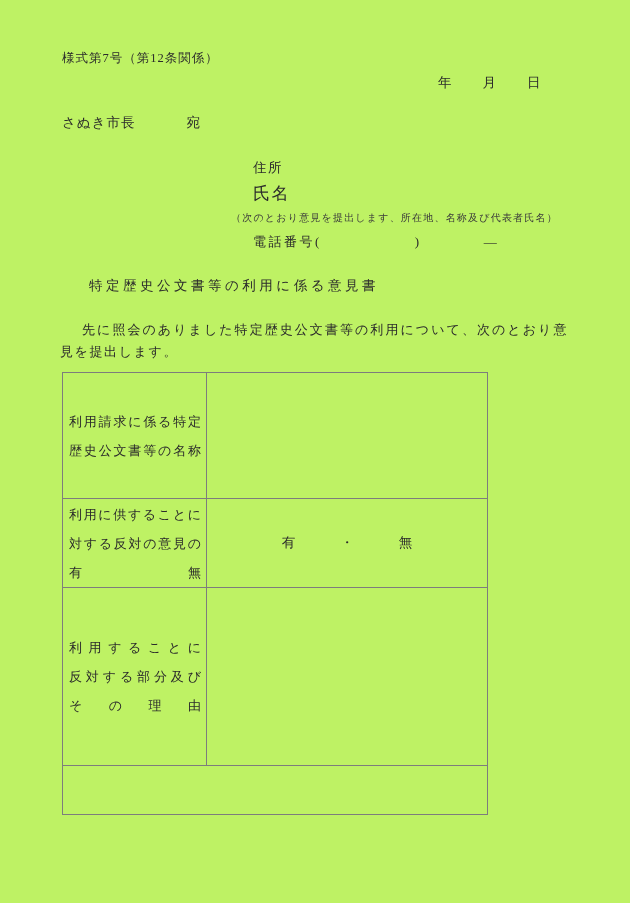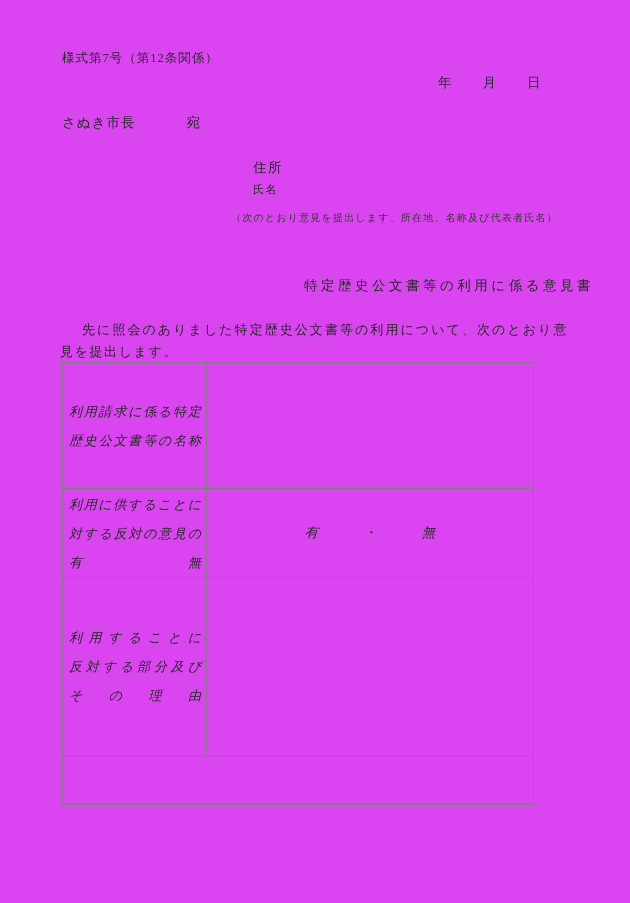--- a/index.html
+++ b/index.html
@@ -1,47 +1,46 @@
 <!DOCTYPE html>
 <html lang="ja"><head>
 <meta charset="utf-8">
 <style>
   html,body{margin:0;padding:0;background:#e9e9e9;}
   .page{
     position:relative;
     width:630px;height:903px;
     margin:0 auto;
-    background:#d946ef;
+    background:#bef264;
     font-family:"Liberation Serif","DejaVu Serif",serif;
     color:#2b2b2b;
     overflow:hidden;
   }
   .abs{position:absolute;white-space:pre;}
   .form-number{left:62px;top:50px;font-size:12.5px;letter-spacing:1px;}
   .date-line{left:438px;top:74px;display:flex;gap:31px;font-size:13.5px;}
   .addressee{left:62px;top:114px;display:flex;align-items:center;font-size:13.5px;}
   .addressee .to-name{letter-spacing:1px;}
   .addressee .to-suffix{margin-left:51px;}
   .addr-label{left:253px;top:159px;font-size:13.5px;letter-spacing:1.5px;}
-  .name-label{left:253px;top:182px;font-size:11px;letter-spacing:1.5px;}
+  .name-label{left:253px;top:182px;font-size:17px;letter-spacing:1.5px;}
   .corp-note{left:231px;top:211px;font-size:10px;letter-spacing:1.2px;color:#3a3a3a;}
   .phone-line{left:253px;top:233px;font-size:13px;letter-spacing:2.5px;}
-  .doc-title{left:62px;top:277px;width:505px;text-align:right;padding-left:27px;
+  .doc-title{left:62px;top:277px;width:505px;text-align:left;padding-left:27px;
     font-size:13.5px;letter-spacing:3.5px;white-space:nowrap;}
   .intro{left:60px;top:319px;width:508px;font-size:13px;letter-spacing:1.6px;
     line-height:22px;text-align:justify;text-indent:22px;white-space:normal;}
   
   .tbl{
-    position:absolute;left:62px;top:362px;width:472px;height:443px;
+    position:absolute;left:62px;top:372px;width:426px;height:443px;
     display:grid;
     grid-template-columns:144px 1fr;
     grid-template-rows:126px 89px 178px 48px;
     border:1px solid #7d7d7d;
     box-sizing:border-box;
-    font-style:italic;
   }
   .cell{box-sizing:border-box;border-color:#7d7d7d;border-style:solid;border-width:0;}
   .cell.lbl{border-right-width:1px;display:flex;flex-direction:column;justify-content:center;
     padding:0 5px 0 6px;font-size:13px;line-height:29px;}
   .cell.bline{border-bottom-width:1px;}
   .jline{text-align:justify;text-align-last:justify;text-justify:inter-character;}
   .cell.val{display:flex;align-items:center;justify-content:center;font-size:13px;}
   .yn{display:flex;align-items:center;justify-content:center;gap:45px;font-size:13.5px;}
 </style>
 </head>
@@ -61,20 +60,21 @@
     <span class="to-name">さぬき市長</span>
     <span class="to-suffix">宛</span>
   </div>
 
   <div class="abs addr-label">住所</div>
 
   <div class="abs name-label">氏名</div>
 
   <div class="abs corp-note">（次のとおり意見を提出します、所在地、名称及び代表者氏名）</div>
 
+  <div class="abs phone-line">電話番号(　　　　　　)　　　　—</div>
 
   <div class="abs doc-title">特定歴史公文書等の利用に係る意見書</div>
 
   <div class="abs intro">先に照会のありました特定歴史公文書等の利用について、次のとおり意見を提出します。</div>
 
   <div class="tbl">
 
     <div class="cell lbl bline">
       <div class="jline">利用請求に係る特定</div>
       <div class="jline">歴史公文書等の名称</div>

